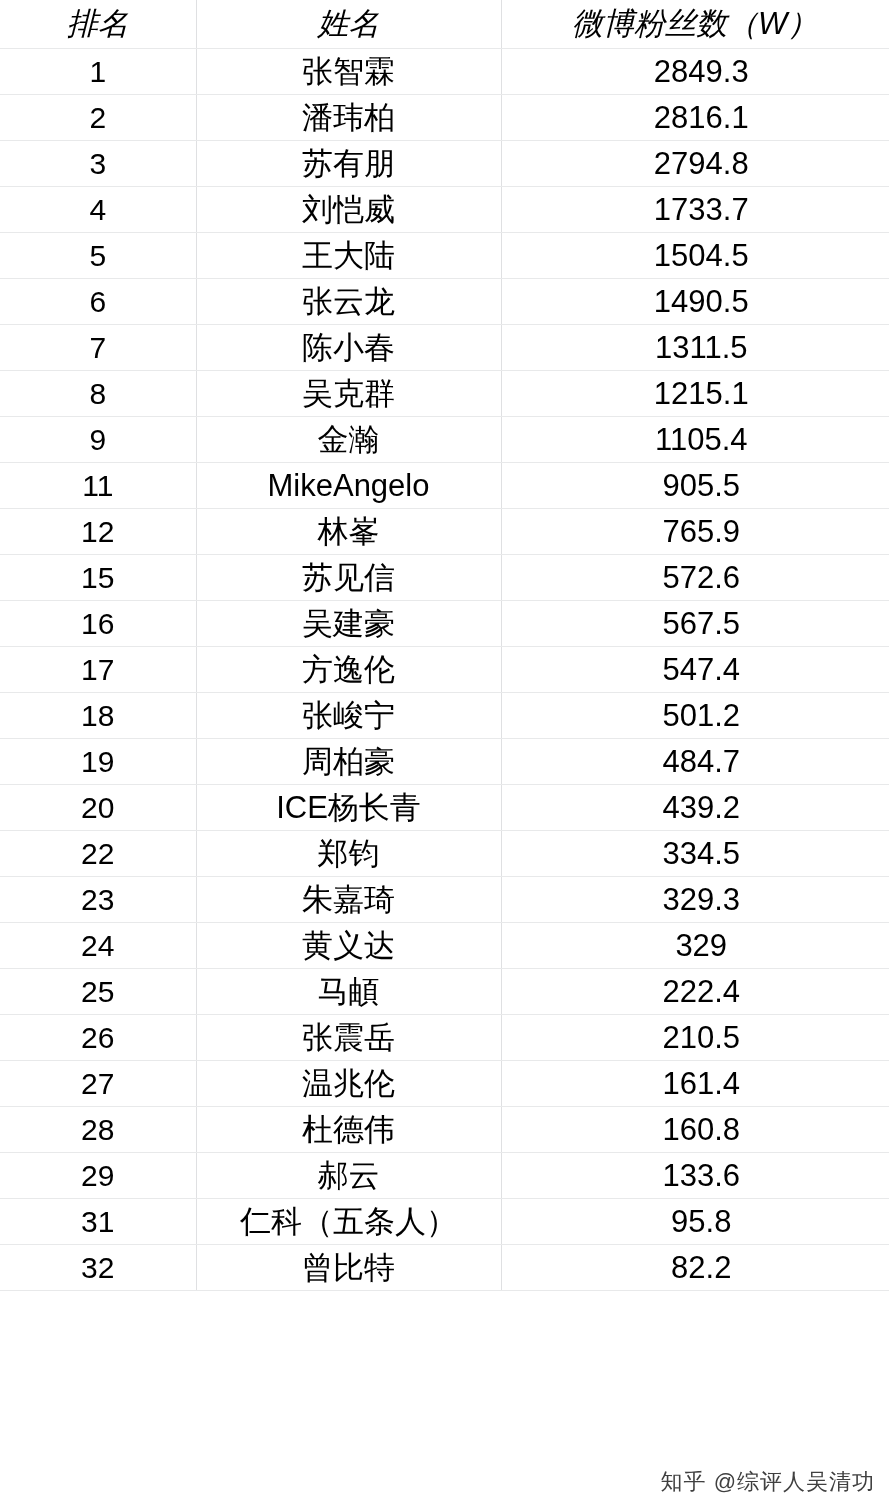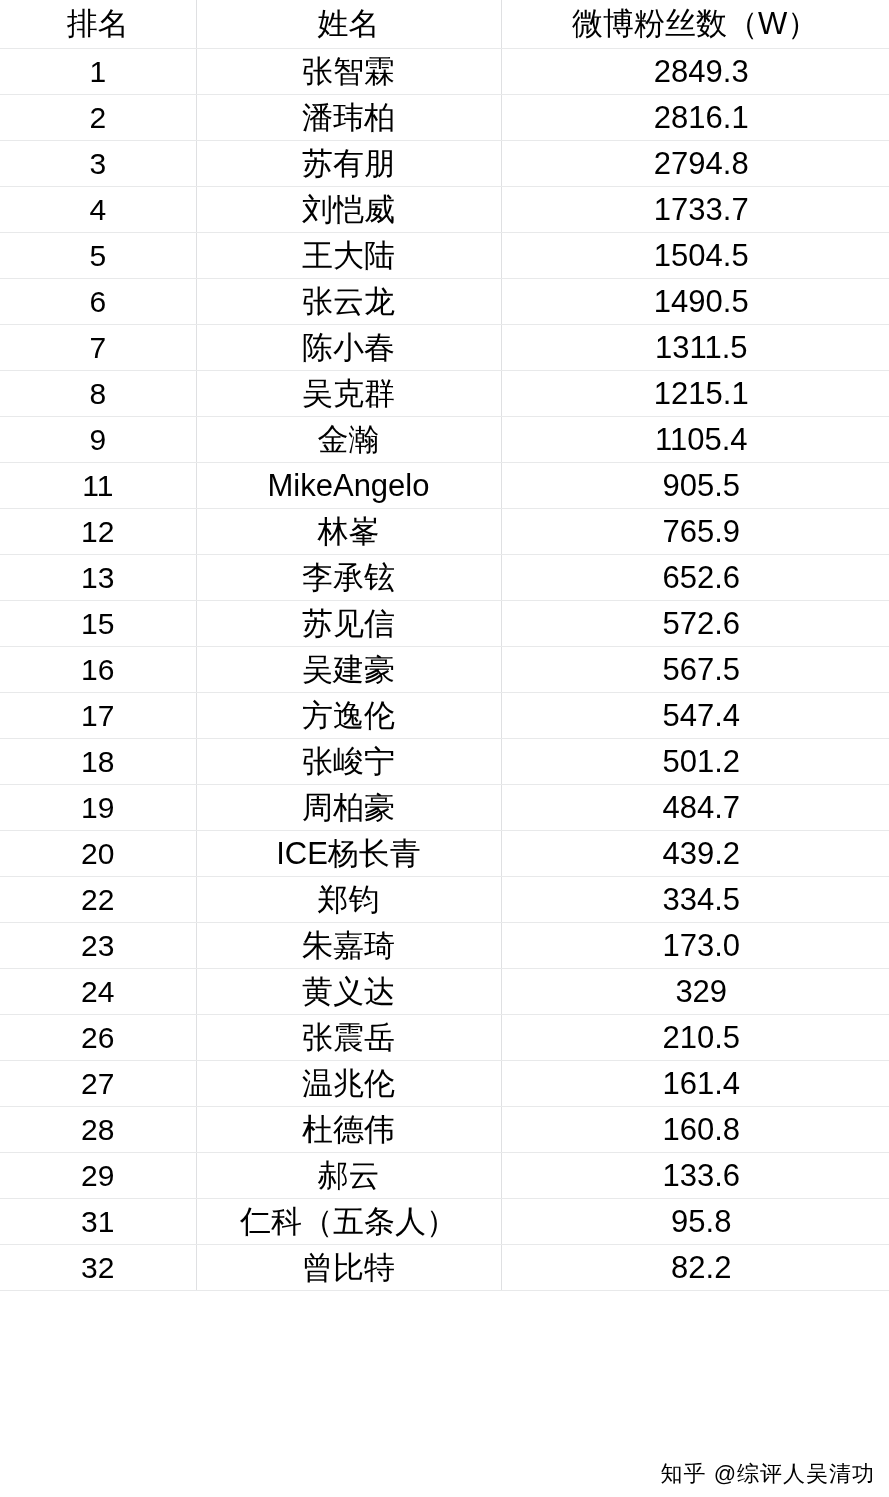--- a/index.html
+++ b/index.html
@@ -36,37 +36,38 @@
     white-space: nowrap;
     overflow: hidden;
   }
   #sheet tr td:last-child, #sheet tr th:last-child {
     border-right: none;
   }
   #sheet thead th {
     font-size: 31px;
     height: 48px;
     line-height: 48px;
+    font-style: italic;
   }
   #sheet tbody td {
     font-size: 31px;
   }
   #sheet tbody td.rank-cell {
     font-size: 30px;
   }
   #sheet tbody td.fans-cell {
     font-size: 31px;
     padding-left: 12px;
   }
   .watermark {
     position: absolute;
     right: 14px;
-    bottom: 8px;
+    bottom: 0;
     font-size: 22px;
-    color: #000000;
+    color: #404040;
     letter-spacing: 1px;
     font-family: "Liberation Sans", "DejaVu Sans", sans-serif;
   }
 </style>
 </head>
 <body>
 
 <table id="sheet">
   <colgroup>
     <col class="c-rank">
@@ -130,25 +131,20 @@
         <td class="rank-cell">11</td>
         <td class="name-cell">MikeAngelo</td>
         <td class="fans-cell">905.5</td>
       </tr>
       <tr>
         <td class="rank-cell">12</td>
         <td class="name-cell">林峯</td>
         <td class="fans-cell">765.9</td>
       </tr>
       <tr>
-        <td class="rank-cell">13</td>
-        <td class="name-cell">李承铉</td>
-        <td class="fans-cell">652.6</td>
-      </tr>
-      <tr>
         <td class="rank-cell">15</td>
         <td class="name-cell">苏见信</td>
         <td class="fans-cell">572.6</td>
       </tr>
       <tr>
         <td class="rank-cell">16</td>
         <td class="name-cell">吴建豪</td>
         <td class="fans-cell">567.5</td>
       </tr>
       <tr>
@@ -172,28 +168,33 @@
         <td class="fans-cell">439.2</td>
       </tr>
       <tr>
         <td class="rank-cell">22</td>
         <td class="name-cell">郑钧</td>
         <td class="fans-cell">334.5</td>
       </tr>
       <tr>
         <td class="rank-cell">23</td>
         <td class="name-cell">朱嘉琦</td>
-        <td class="fans-cell">173.0</td>
+        <td class="fans-cell">329.3</td>
       </tr>
       <tr>
         <td class="rank-cell">24</td>
         <td class="name-cell">黄义达</td>
         <td class="fans-cell">329</td>
       </tr>
       <tr>
+        <td class="rank-cell">25</td>
+        <td class="name-cell">马頔</td>
+        <td class="fans-cell">222.4</td>
+      </tr>
+      <tr>
         <td class="rank-cell">26</td>
         <td class="name-cell">张震岳</td>
         <td class="fans-cell">210.5</td>
       </tr>
       <tr>
         <td class="rank-cell">27</td>
         <td class="name-cell">温兆伦</td>
         <td class="fans-cell">161.4</td>
       </tr>
       <tr>

